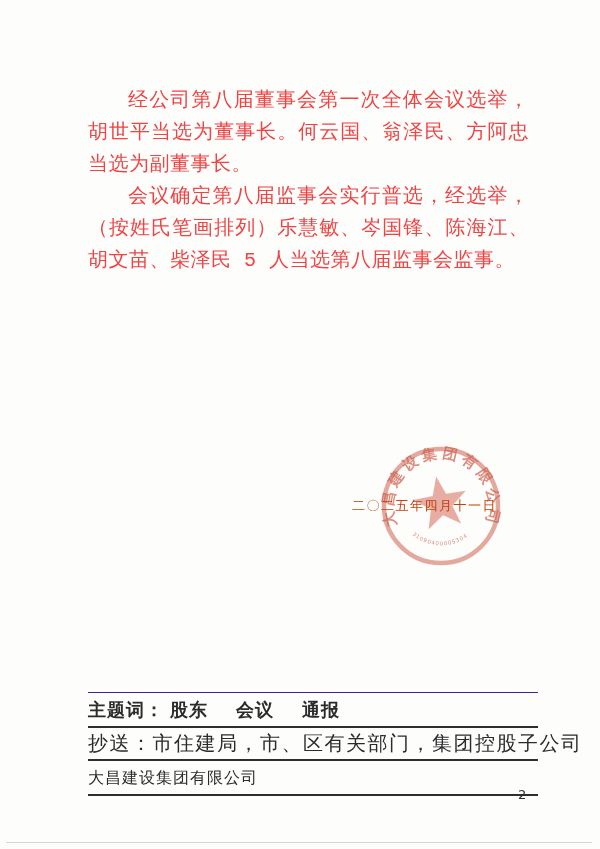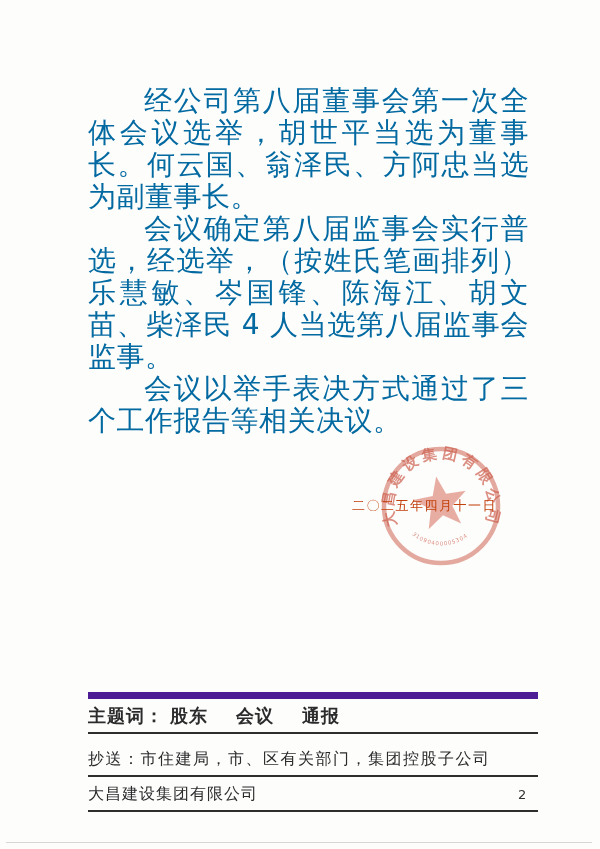--- a/index.html
+++ b/index.html
@@ -9,52 +9,53 @@
     margin:0 auto;
     background:#fdfdfc;
     font-family:"DejaVu Sans","Liberation Sans",sans-serif;
     color:#2b2b2b;
     overflow:hidden;
     box-shadow:0 0 4px rgba(0,0,0,.15);
   }
   
   .doc-body{
     position:absolute;left:88px;top:85px;width:441px;
-    font-size:28px;line-height:32px;
+    font-size:20px;line-height:32px;
     text-align:justify;
-    color:#0369a1;
+    color:#ef4444;
     letter-spacing:0.5px;
+    font-family:Liberation Mono, monospace;
   }
   .doc-body p{margin:0;text-indent:2em;}
   
   .date-line{
     position:absolute;left:352px;top:497px;
     font-size:13px;letter-spacing:1.5px;color:#c2410c;
     z-index:3;white-space:nowrap;
   }
   
   .seal{
     position:absolute;left:374px;top:442px;width:134px;height:132px;
     z-index:2;opacity:0.9;
   }
   
   .footer{
     position:absolute;left:88px;top:692px;width:450px;
-    border-top:7px solid #4c1d95;
+    border-top:1px solid #4c1d95;
   }
   .subject-row{
     padding:6px 0 5px;border-bottom:2px solid #2e2e2e;
     font-weight:bold;font-size:18px;line-height:22px;
     letter-spacing:1px;white-space:nowrap;
   }
   .subject-row .term{margin-right:28px;}
   .subject-row .label{margin-right:6px;}
   .cc-row{
-    padding:14px 0 5px;border-bottom:2px solid #2e2e2e;
-    font-size:16px;line-height:22px;letter-spacing:1.5px;white-space:nowrap;
+    padding:4px 0 5px;border-bottom:2px solid #2e2e2e;
+    font-size:20px;line-height:22px;letter-spacing:1.5px;white-space:nowrap;
   }
   .issue-row{
     padding:6px 0 5px;border-bottom:2px solid #2e2e2e;
     font-size:16px;line-height:22px;letter-spacing:1px;
     display:flex;justify-content:space-between;
   }
   .page-number{
     position:absolute;left:518px;top:787px;
     font-size:13px;color:#333;
   }
@@ -63,22 +64,21 @@
     background:#d8d6d3;
   }
 </style>
 </head>
 <body>
 
 <div class="page">
 
   <div class="doc-body">
     <p>经公司第八届董事会第一次全体会议选举，胡世平当选为董事长。何云国、翁泽民、方阿忠当选为副董事长。</p>
-    <p>会议确定第八届监事会实行普选，经选举，（按姓氏笔画排列）乐慧敏、岑国锋、陈海江、胡文苗、柴泽民 4 人当选第八届监事会监事。</p>
-    <p>会议以举手表决方式通过了三个工作报告等相关决议。</p>
+    <p>会议确定第八届监事会实行普选，经选举，（按姓氏笔画排列）乐慧敏、岑国锋、陈海江、胡文苗、柴泽民 5 人当选第八届监事会监事。</p>
   </div>
 
   <div class="seal">
     <svg width="134" height="132" viewBox="0 0 134 132">
       <defs>
         <path id="sealArc" d="M 24,85 A 47.8,47.8 0 1 1 110,85" fill="none"></path>
         <path id="serialArc" d="M 35,90 A 45,45 0 0 0 99,90" fill="none"></path>
       </defs>
       <circle cx="67" cy="64" r="57" fill="none" stroke="#c9523f" stroke-width="4.5" opacity="0.55"></circle>
       <polygon points="67,34 73.8,52.7 93.6,53.3 77.9,65.6 83.5,84.7 67,73.5 50.5,84.7 56.1,65.6 40.4,53.3 60.2,52.7" fill="#d96f5c" opacity="0.62" transform="rotate(-10 67 62)"></polygon>

